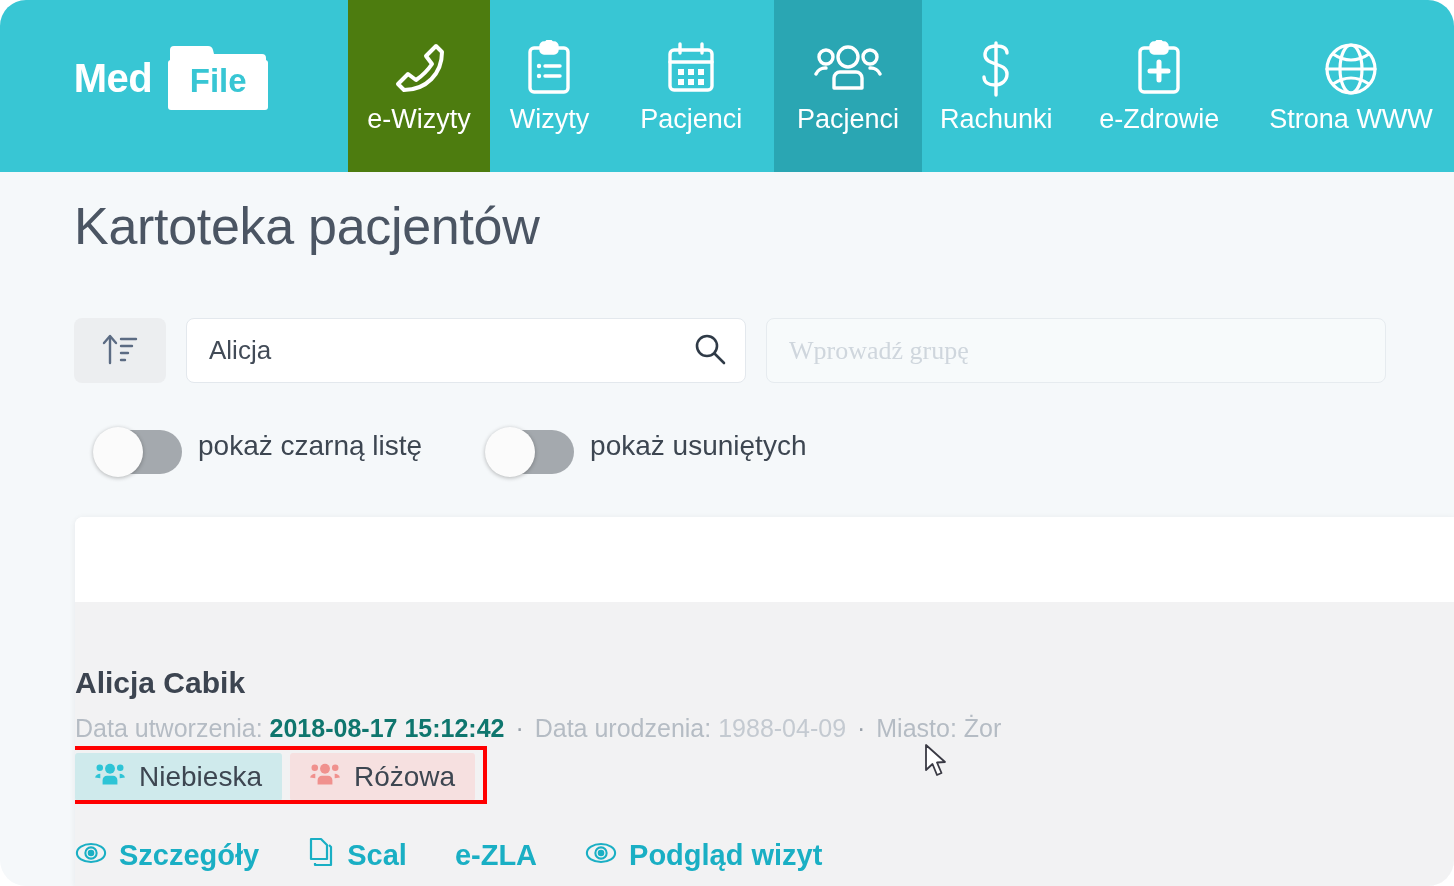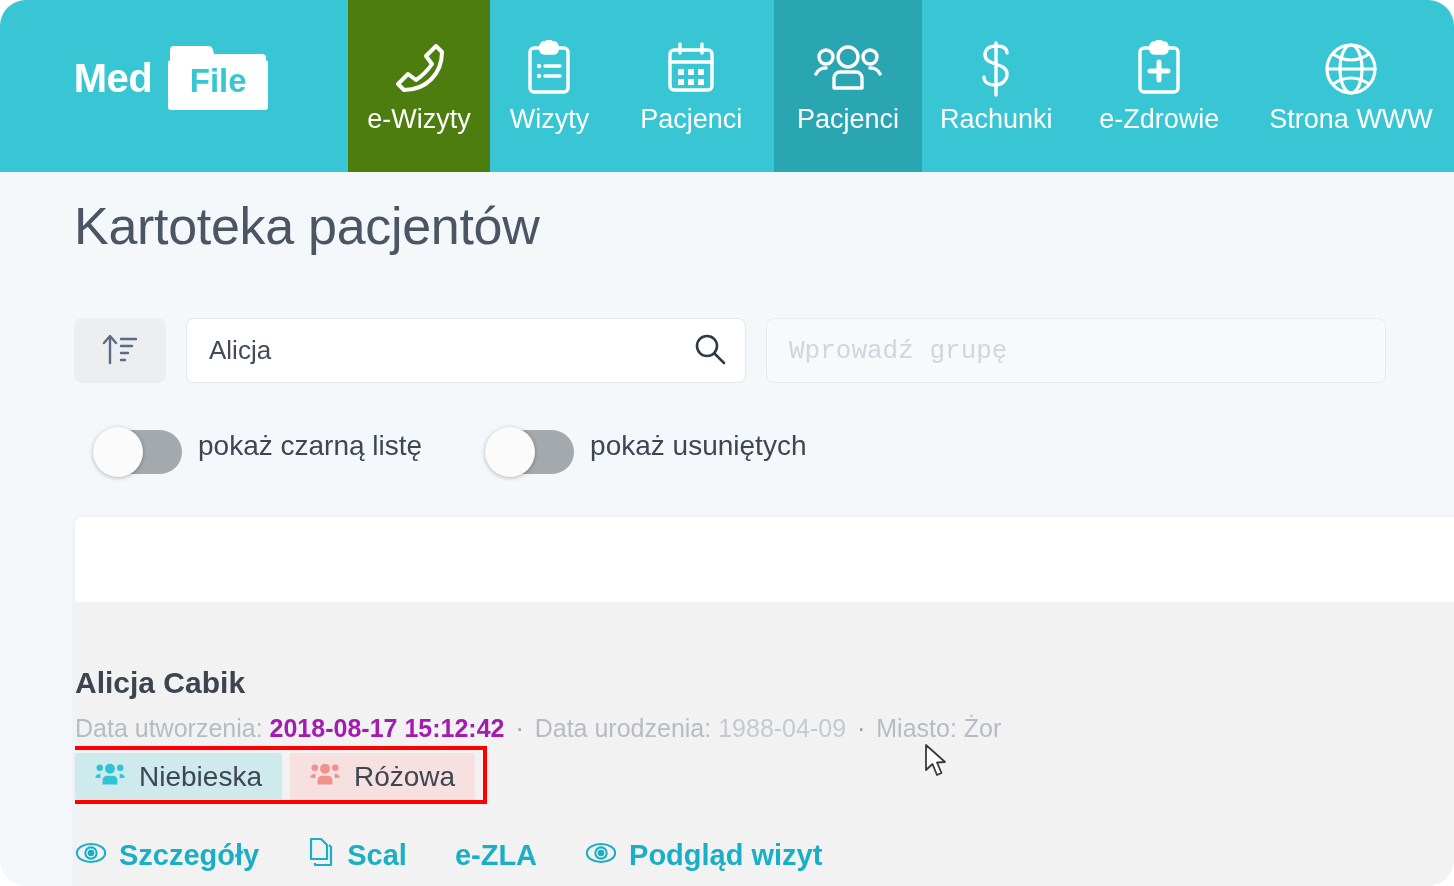--- a/index.html
+++ b/index.html
@@ -130,21 +130,21 @@
   }
   .group-box {
     width: 620px; height: 65px;
     background: #f7fafb;
     border: 1px solid #e6ebef;
     border-radius: 8px;
     display: flex; align-items: center;
   }
   .group-box input {
     border: none; outline: none; background: transparent;
-    font-family: Liberation Mono, monospace;
+    font-family: Liberation Serif, serif;
     font-size: 26px;
     color: #0f766e;
     padding: 0 22px;
     width: 100%; height: 100%;
   }
   .group-box input::placeholder { color: #cfd6dd; }
   .search-box input::placeholder { color: #cfd6dd; }
 
   .toggle-row {
     position: absolute;
@@ -213,21 +213,21 @@
     font-weight: bold;
     color: #3c4450;
     margin-bottom: 14px;
   }
   .meta-line {
     font-size: 25px;
     color: #b5bcc4;
     white-space: nowrap;
     margin-bottom: 10px;
   }
-  .meta-line b { color: #a21caf; font-weight: bold; }
+  .meta-line b { color: #0f766e; font-weight: bold; }
   .meta-line .dot { color: #9aa2ab; padding: 0 4px; }
   .meta-line .birth { color: #c4cad1; }
 
   .tag-row {
     display: flex;
     align-items: center;
     gap: 8px;
     position: relative;
     width: max-content;
   }

